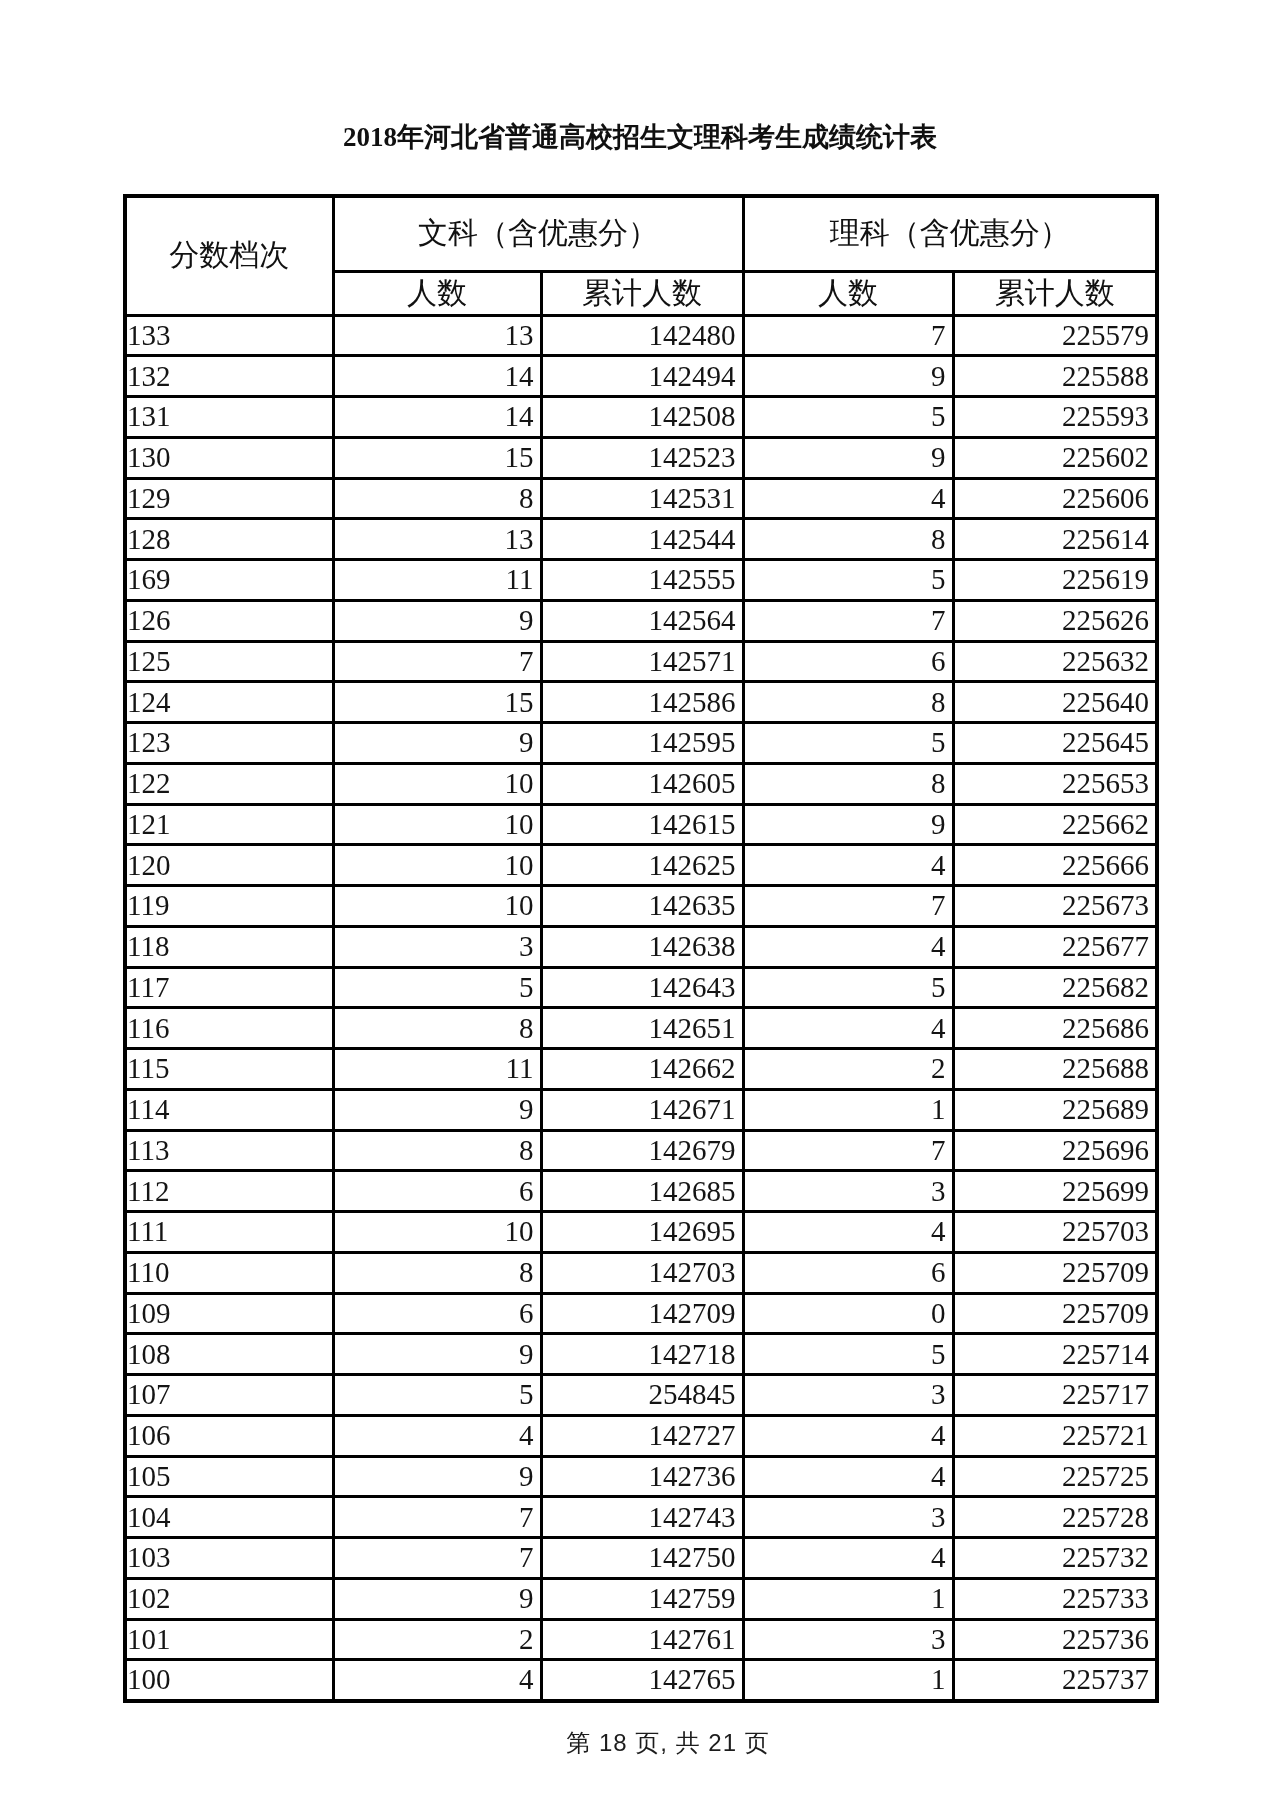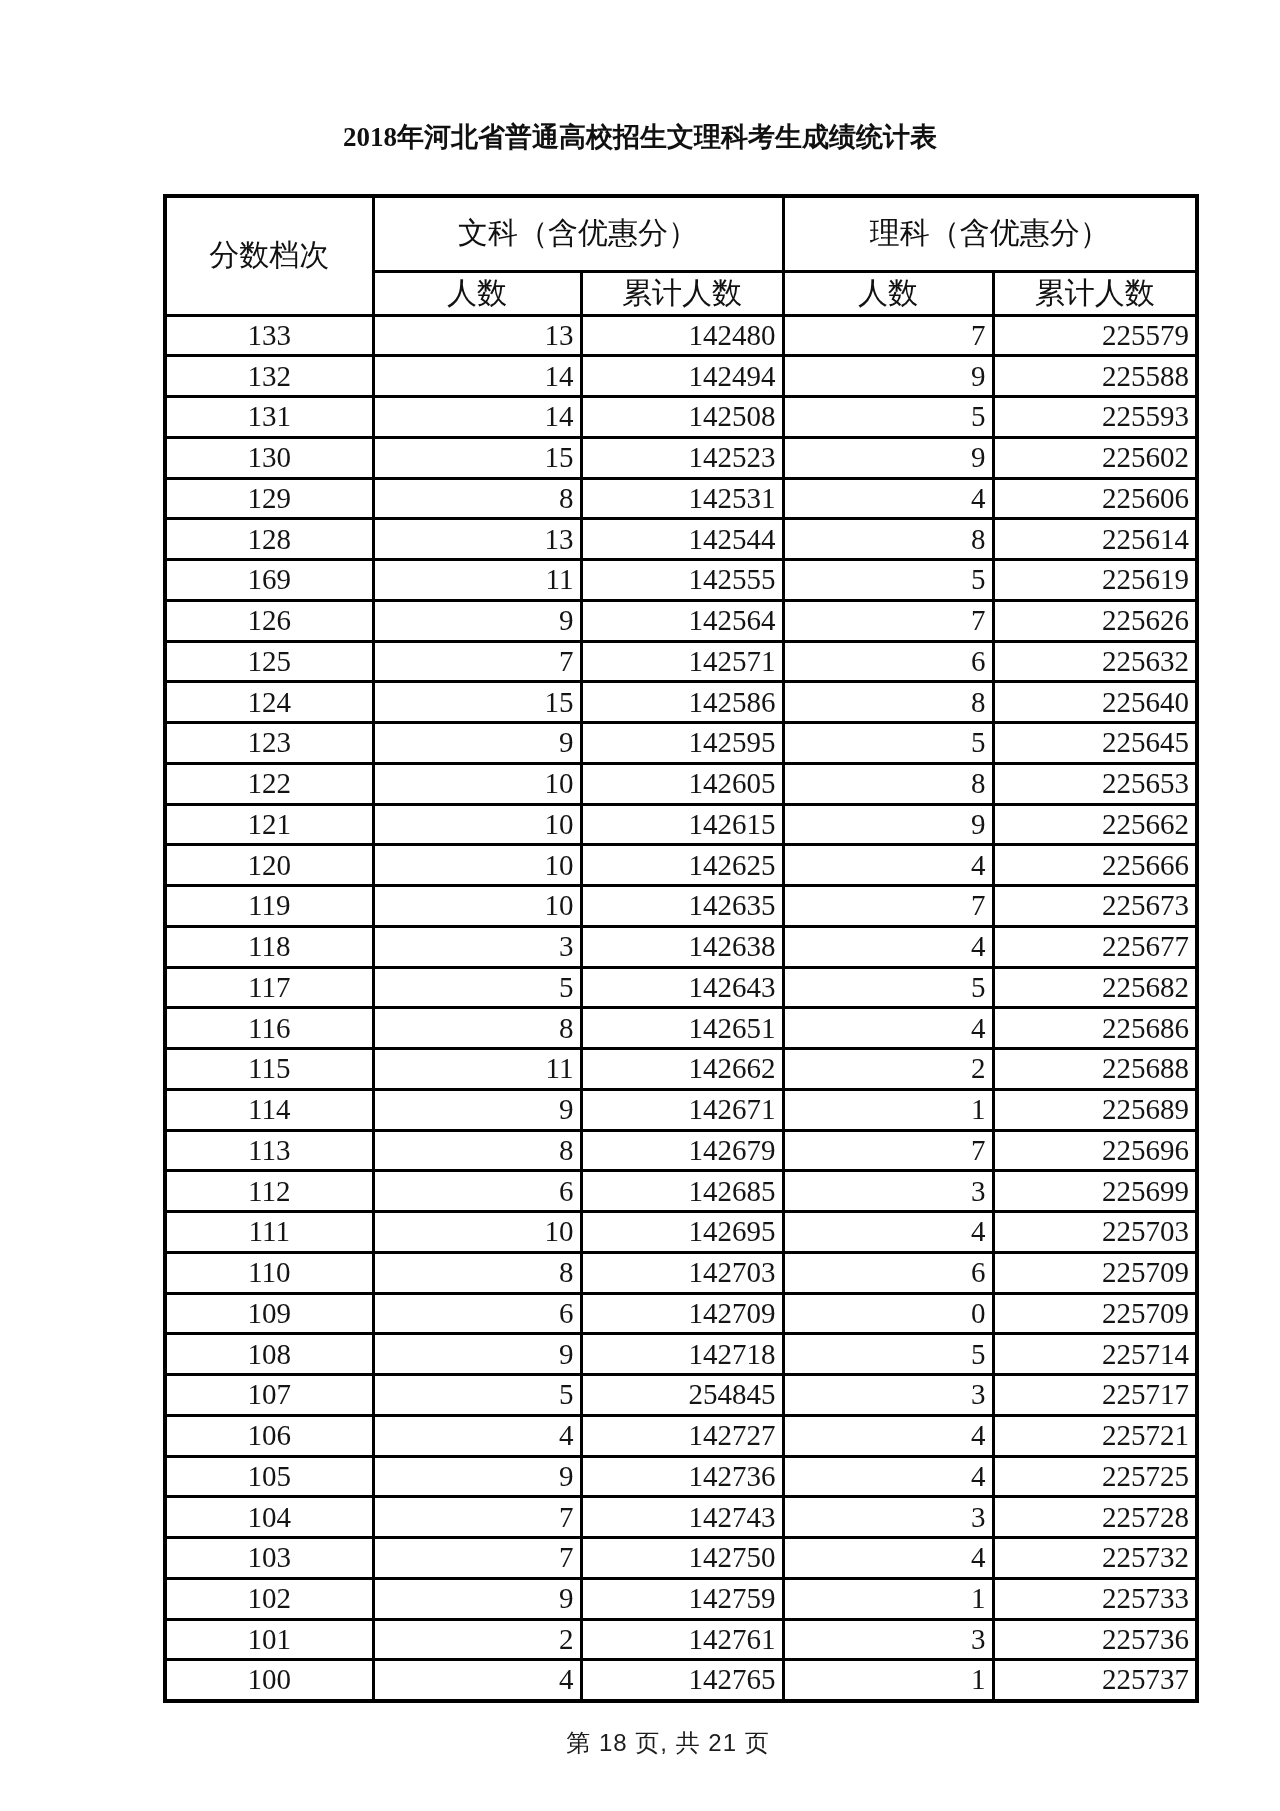--- a/index.html
+++ b/index.html
@@ -34,21 +34,21 @@
     left: 123px;
     top: 194px;
     width: 1032px;
     border-collapse: collapse;
     table-layout: fixed;
     background: #ffffff;
   }
   table.score-table, table.score-table th, table.score-table td {
     border: 3px solid #000000;
   }
-  table.score-table { border-width: 4px; margin-left: 40px; }
+  table.score-table { border-width: 4px; }
   th.head {
     font-family: "Liberation Serif", "DejaVu Serif", serif;
     font-weight: normal;
     font-size: 30px;
     color: #111111;
     text-align: center;
     vertical-align: middle;
     background: #ffffff;
   }
   tr.group-row { height: 75px; }
@@ -56,21 +56,21 @@
   tbody tr { height: 40.76px; }
   tbody td {
     font-family: "Liberation Serif", "DejaVu Serif", serif;
     font-size: 29px;
     color: #141414;
     vertical-align: middle;
     background: #ffffff;
     white-space: nowrap;
     overflow: hidden;
   }
-  tbody td.score-col { text-align: center; }
+  tbody td.score-col { }
   tbody td.num-col { text-align: right; padding-right: 6px; }
   .footer {
     position: absolute;
     top: 1727px;
     left: 0;
     width: 100%;
     text-align: center;
     font-family: "Liberation Sans", "DejaVu Sans", sans-serif;
     font-size: 24px;
     line-height: 32px;

